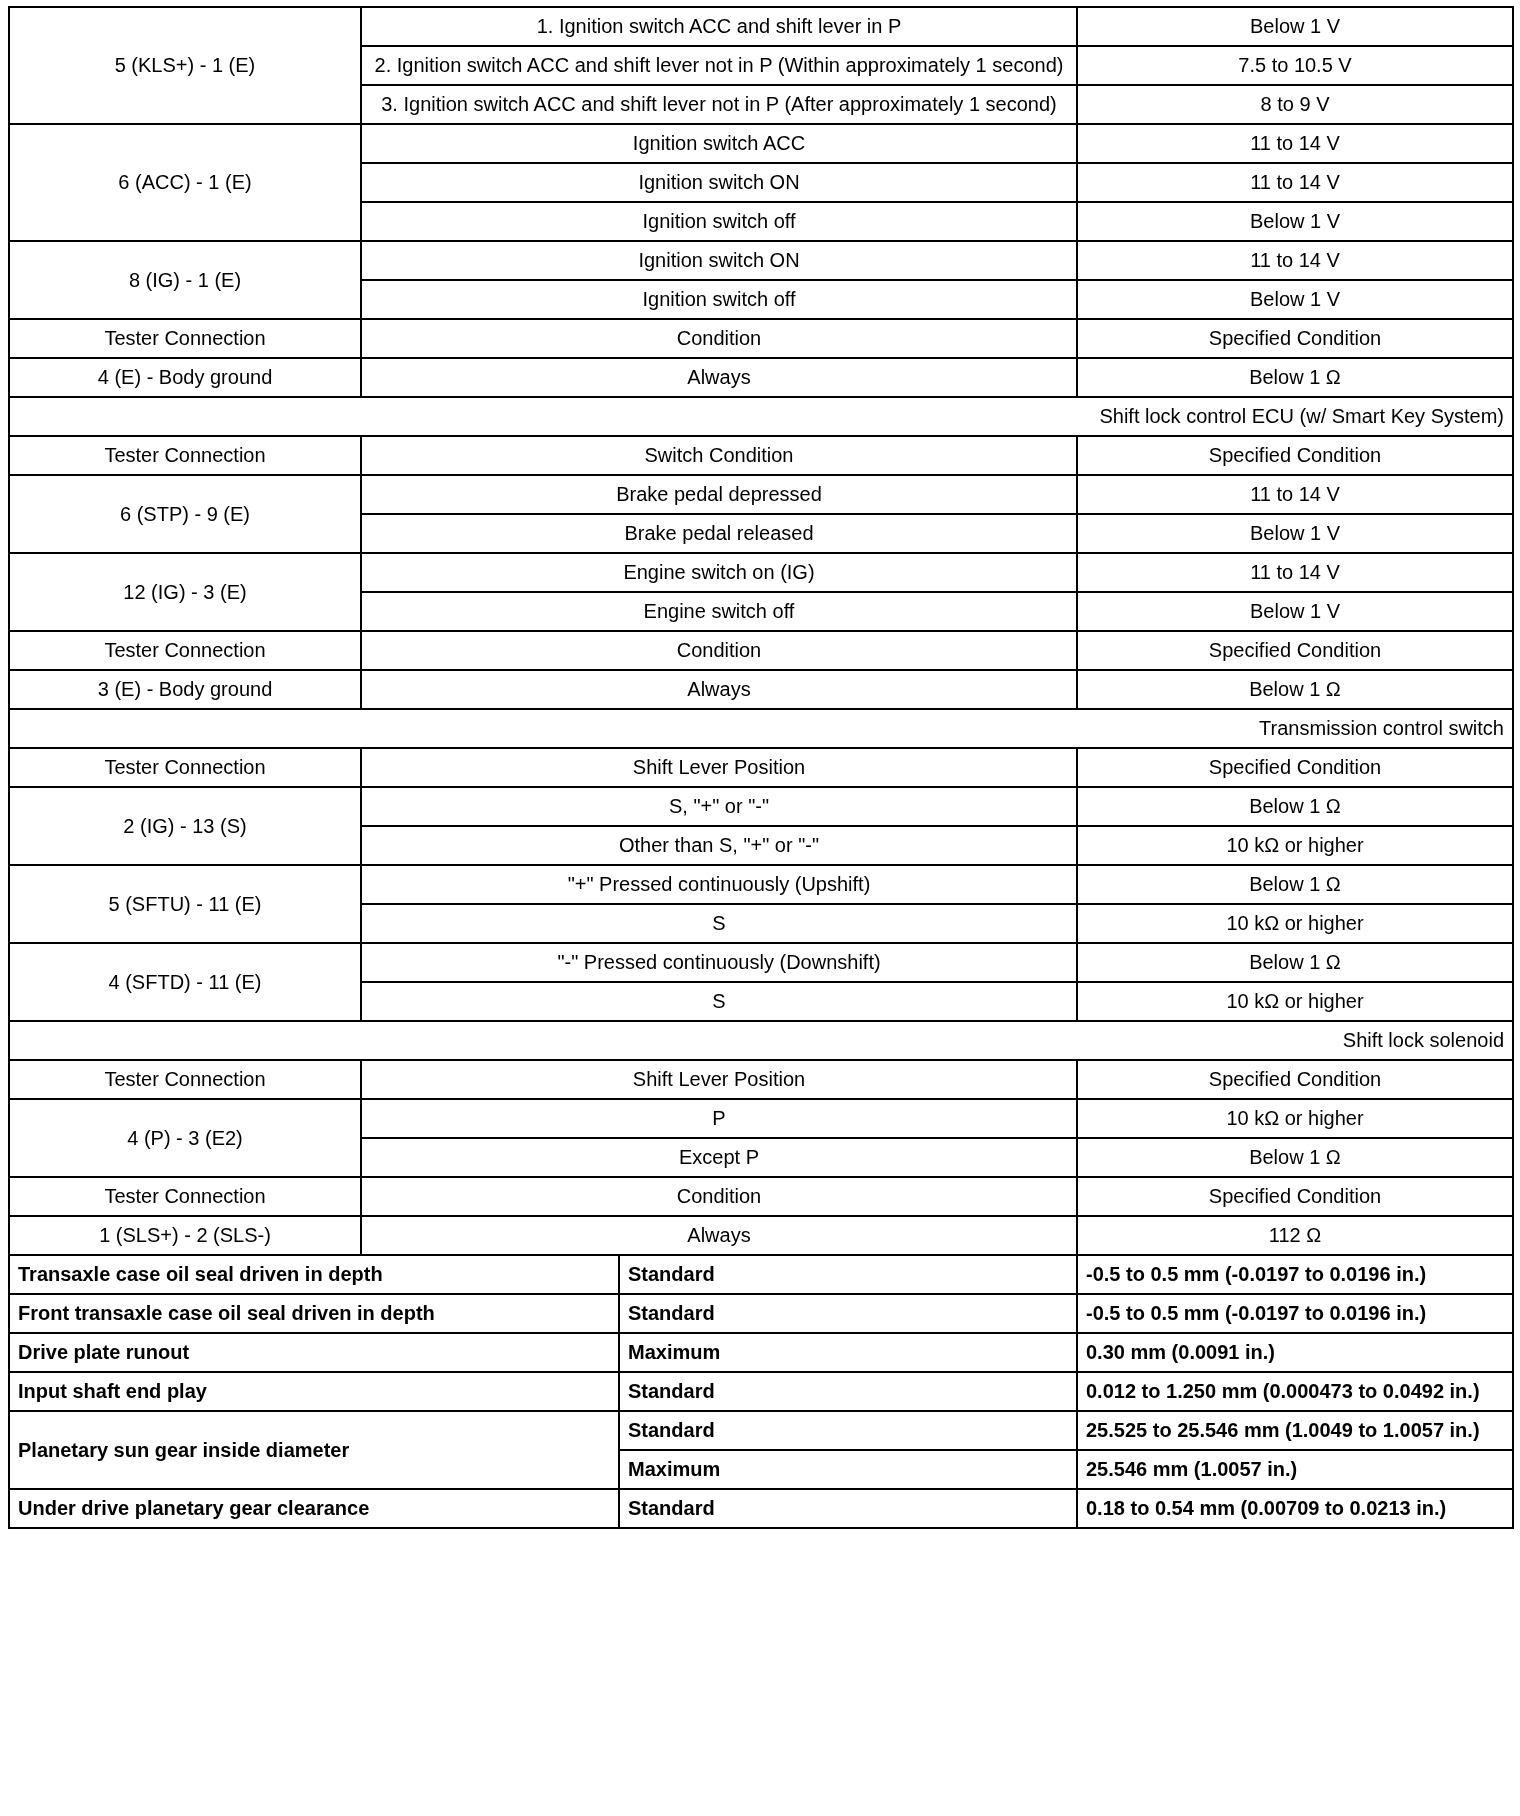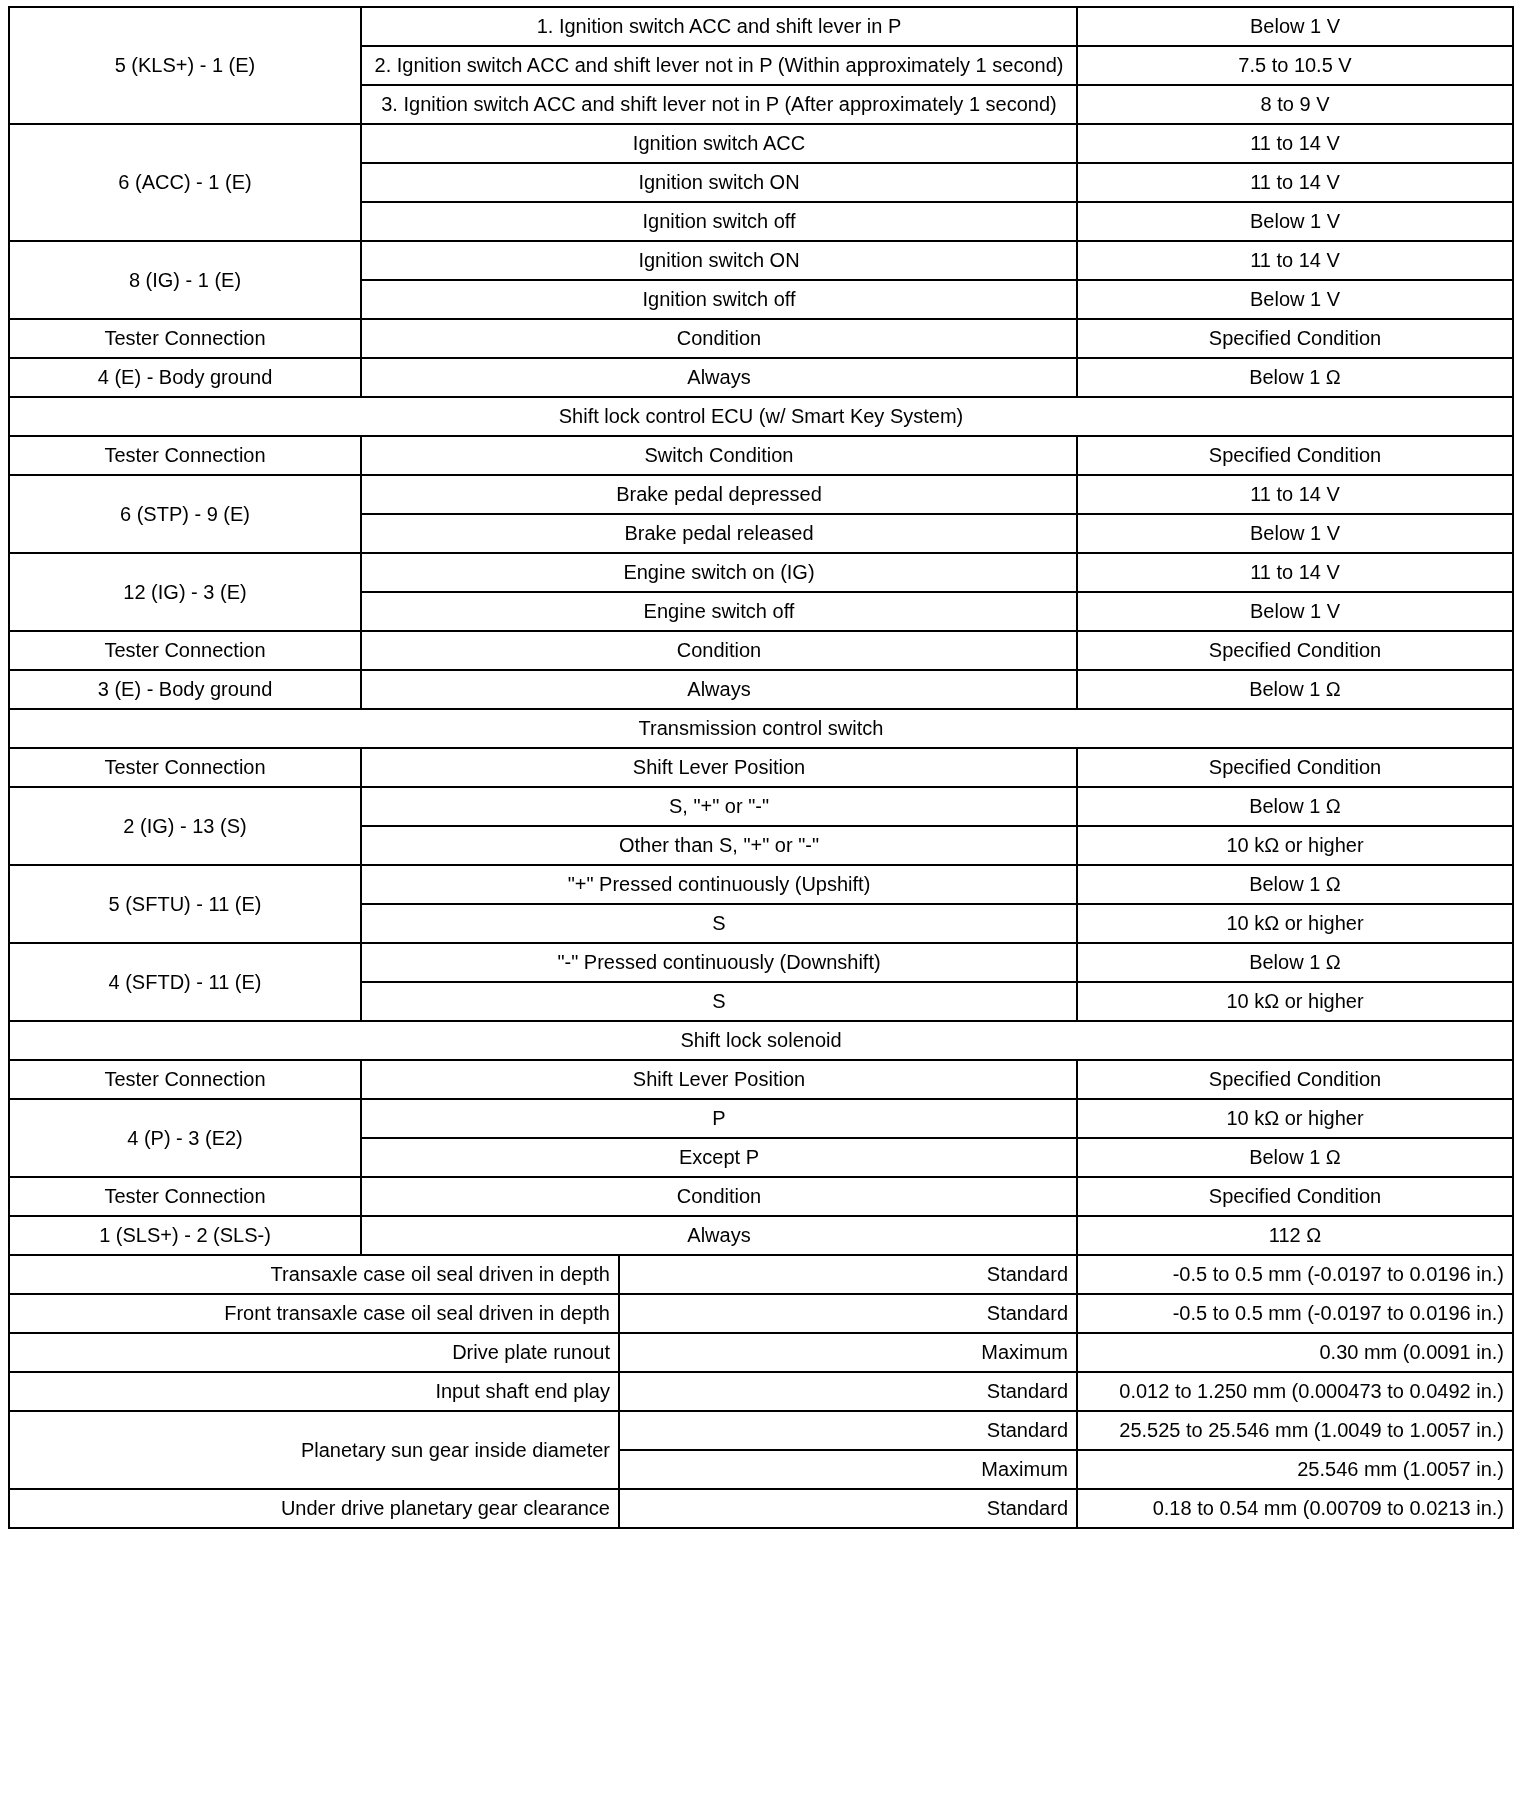--- a/index.html
+++ b/index.html
@@ -24,24 +24,24 @@
     table-layout: fixed;
     font-size: 20px;
   }
   table.spec td {
     border: 2px solid #000000;
     padding: 6px 8px;
     vertical-align: middle;
     line-height: 1.25;
   }
   .c-center { text-align: center; }
-  .c-left { text-align: right; }
+  .c-left { text-align: left; font-weight: bold; }
   
   .sect {
-    text-align: center;
+    text-align: right;
     padding-left: 6px;
     border-radius: 14px;
   }
 </style>
 </head>
 <body>
 
 <div class="page">
 
   <table class="spec">

